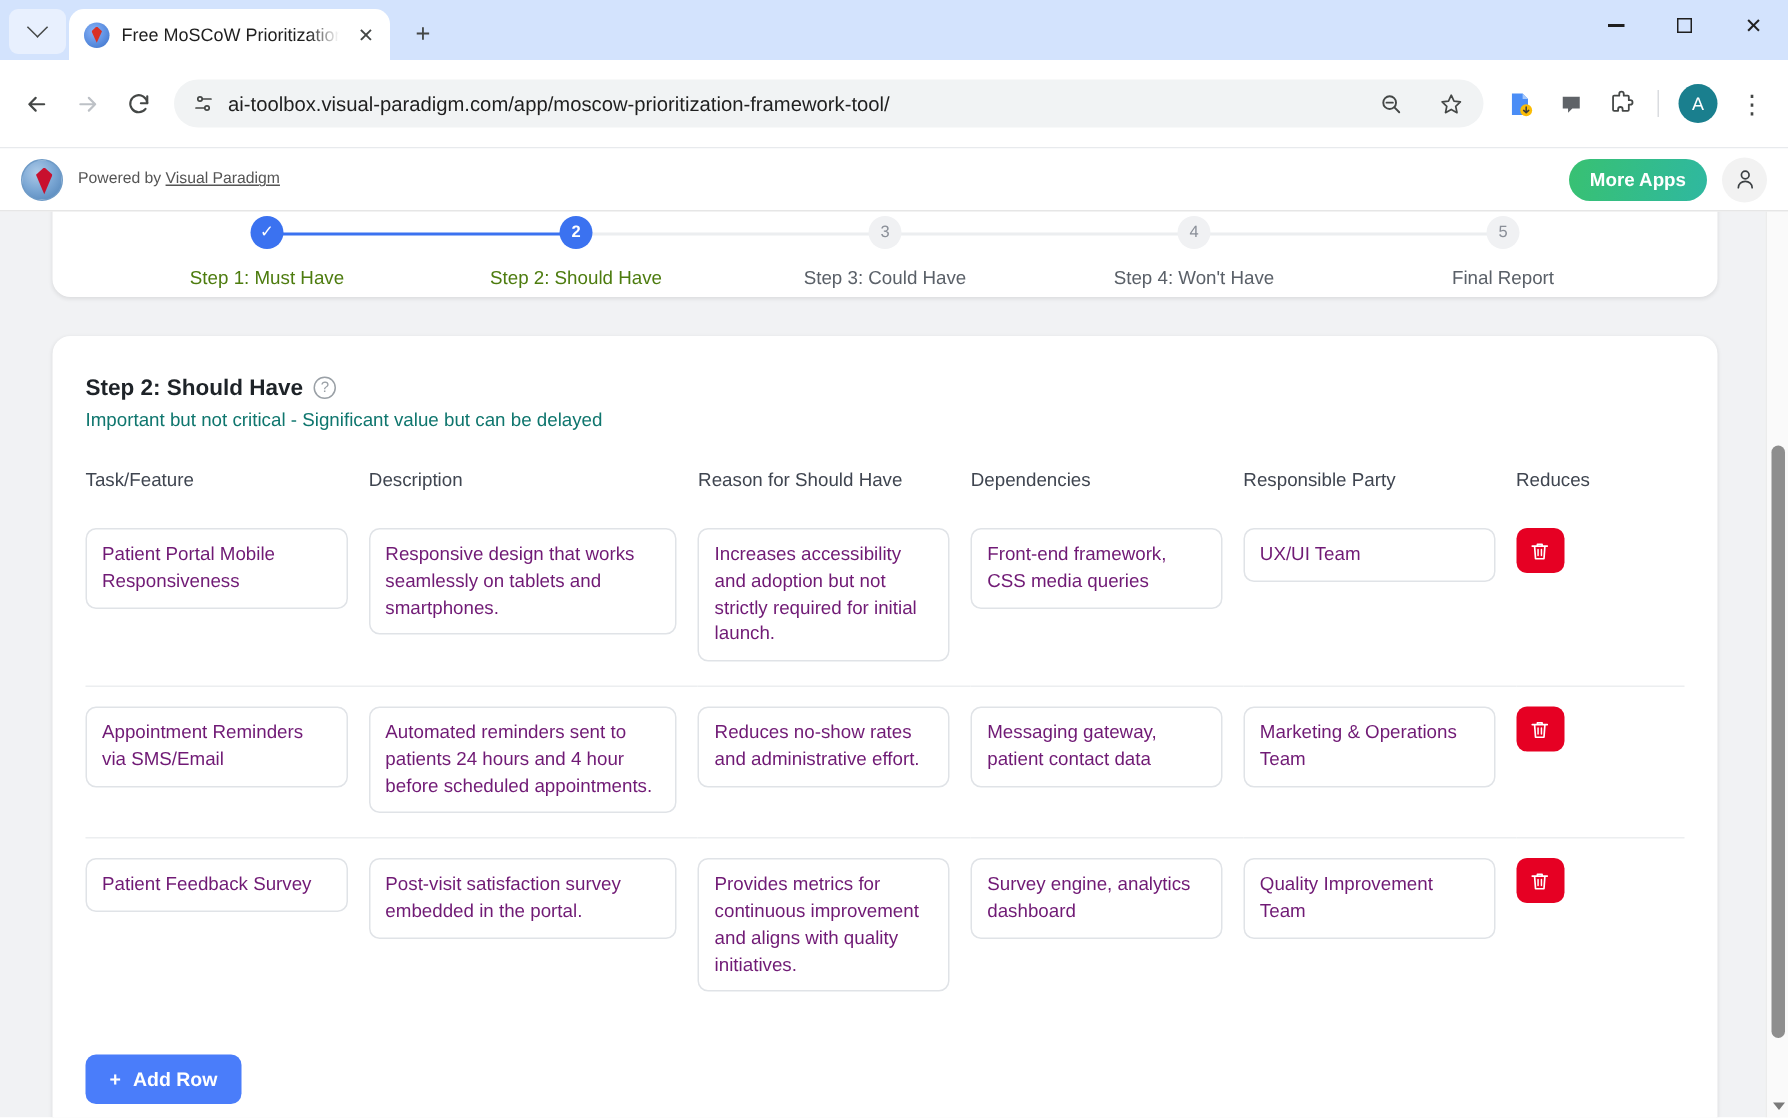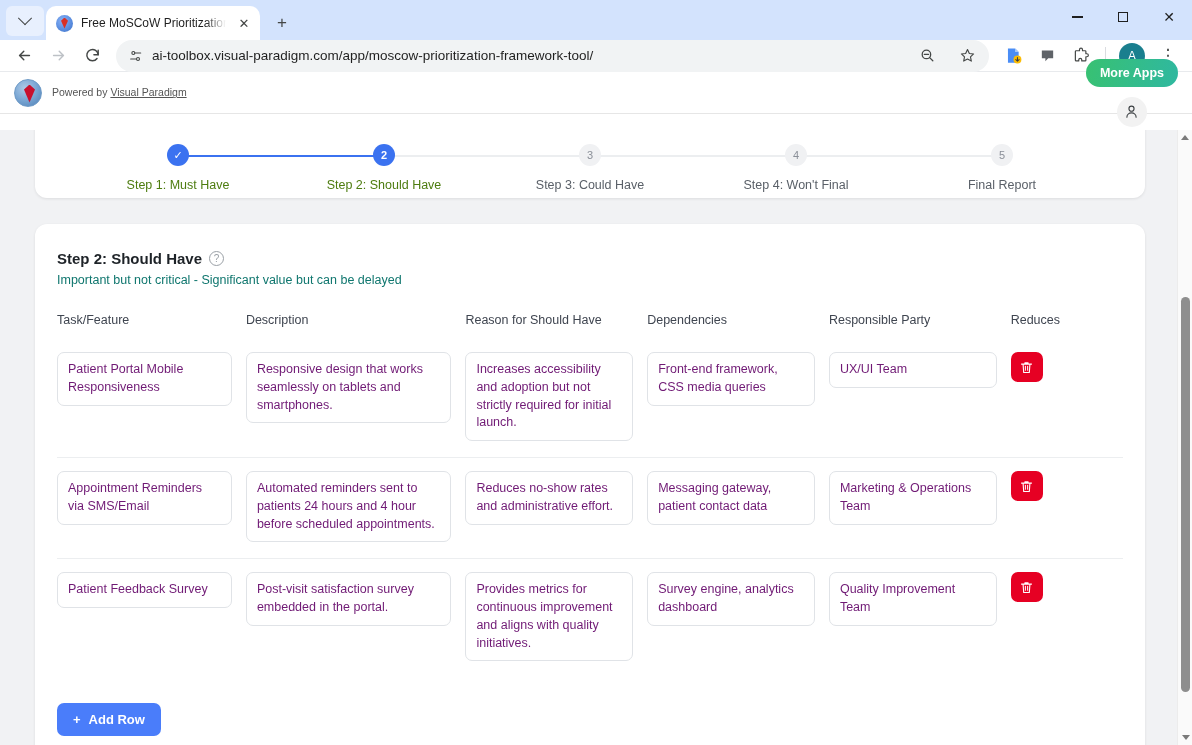--- a/index.html
+++ b/index.html
@@ -56,21 +56,21 @@
     font-size: 17px; color: #444746; line-height: 1;
   }
 
   .wincontrols { position: absolute; right: 0; top: 0; display: flex; height: 34px; }
   .wc { width: 46px; height: 34px; display:flex; align-items:center; justify-content:center; }
   .wc-min { width: 11px; height: 1.4px; background: #1f1f1f; }
   .wc-max { width: 10px; height: 10px; border: 1.4px solid #1f1f1f; }
   .wc-close { font-size: 14px; color: #1f1f1f; line-height: 1; }
 
   .toolbar {
-    height: 32px; background: #fff; display: flex; align-items: center;
+    height: 59px; background: #fff; display: flex; align-items: center;
     padding: 0 8px; gap: 2px; border-bottom: 1px solid #e8eaed;
   }
   .tb-icon {
     width: 32px; height: 32px; border-radius: 50%;
     display: flex; align-items: center; justify-content: center;
     flex: 0 0 auto;
   }
   .omnibox {
     flex: 1 1 auto; height: 32px; background: #f1f3f4; border-radius: 16px;
     display: flex; align-items: center; padding: 0 6px 0 12px; margin: 0 6px;
@@ -100,21 +100,21 @@
   }
   .vp-logo::after {
     content: ""; position: absolute; left: 9px; top: 5px;
     width: 11px; height: 18px; background: #c8102e;
     clip-path: polygon(50% 0%, 100% 28%, 50% 100%, 0% 28%);
   }
   .app-titles { display: flex; flex-direction: column; line-height: 1.15; }
   .app-title { font-size: 14.5px; font-weight: bold; color: #1a1a1a; }
   .app-sub { font-size: 10.5px; color: #555; }
   .app-sub a { color: #555; text-decoration: underline; }
-  .hdr-right { margin-left: auto; display: flex; align-items: center; gap: 10px; flex-direction: column; }
+  .hdr-right { margin-left: auto; display: flex; align-items: center; gap: 10px; }
   .more-apps {
     background: linear-gradient(100deg, #38c172 0%, #2fb8a0 100%);
     color: #fff; font-size: 12.5px; font-weight: bold;
     padding: 7px 14px; border-radius: 16px; border: none; white-space: nowrap;
   }
   .user-btn {
     width: 30px; height: 30px; border-radius: 50%; background: #f2f2f2;
     display: flex; align-items: center; justify-content: center;
   }
 
@@ -327,21 +327,21 @@
               <div class="step-label">Step 2: Should Have</div>
             </div>
             <div class="step ">
               <div class="step-line" style="left: 50%; width: 100%;"></div>
               <div class="step-circle">3</div>
               <div class="step-label">Step 3: Could Have</div>
             </div>
             <div class="step ">
               <div class="step-line" style="left: 50%; width: 100%;"></div>
               <div class="step-circle">4</div>
-              <div class="step-label">Step 4: Won't Final</div>
+              <div class="step-label">Step 4: Won't Have</div>
             </div>
             <div class="step ">
               <div class="step-circle">5</div>
               <div class="step-label">Final Report</div>
             </div>
           </div>
       </div>
 
       <div class="card main-card">
         <div class="sec-title-row">

